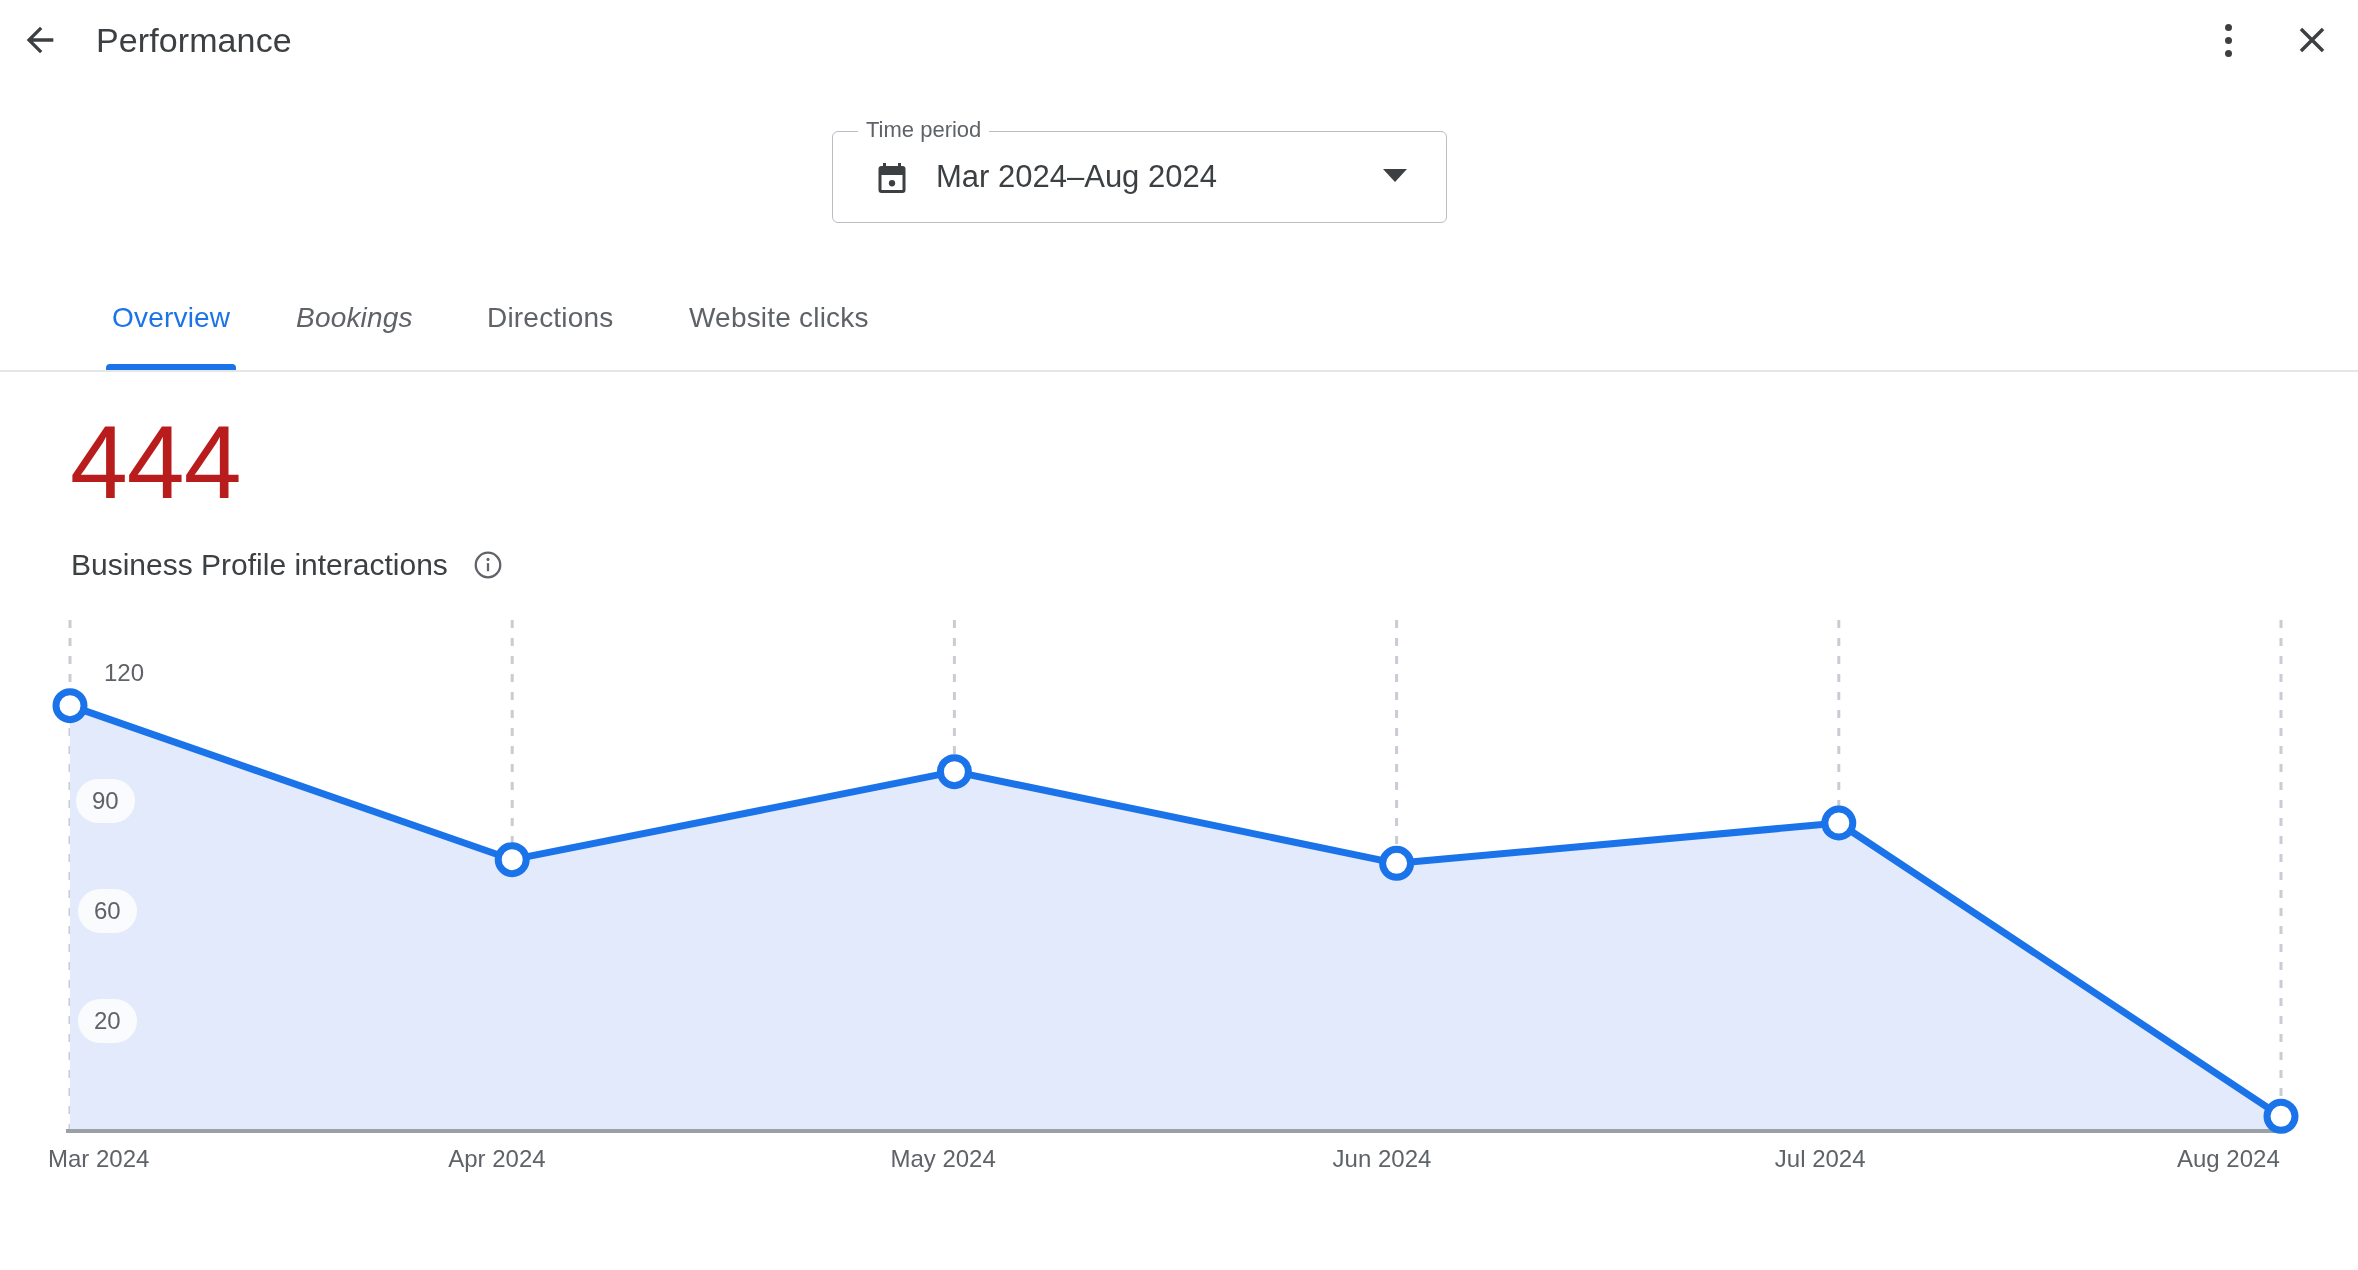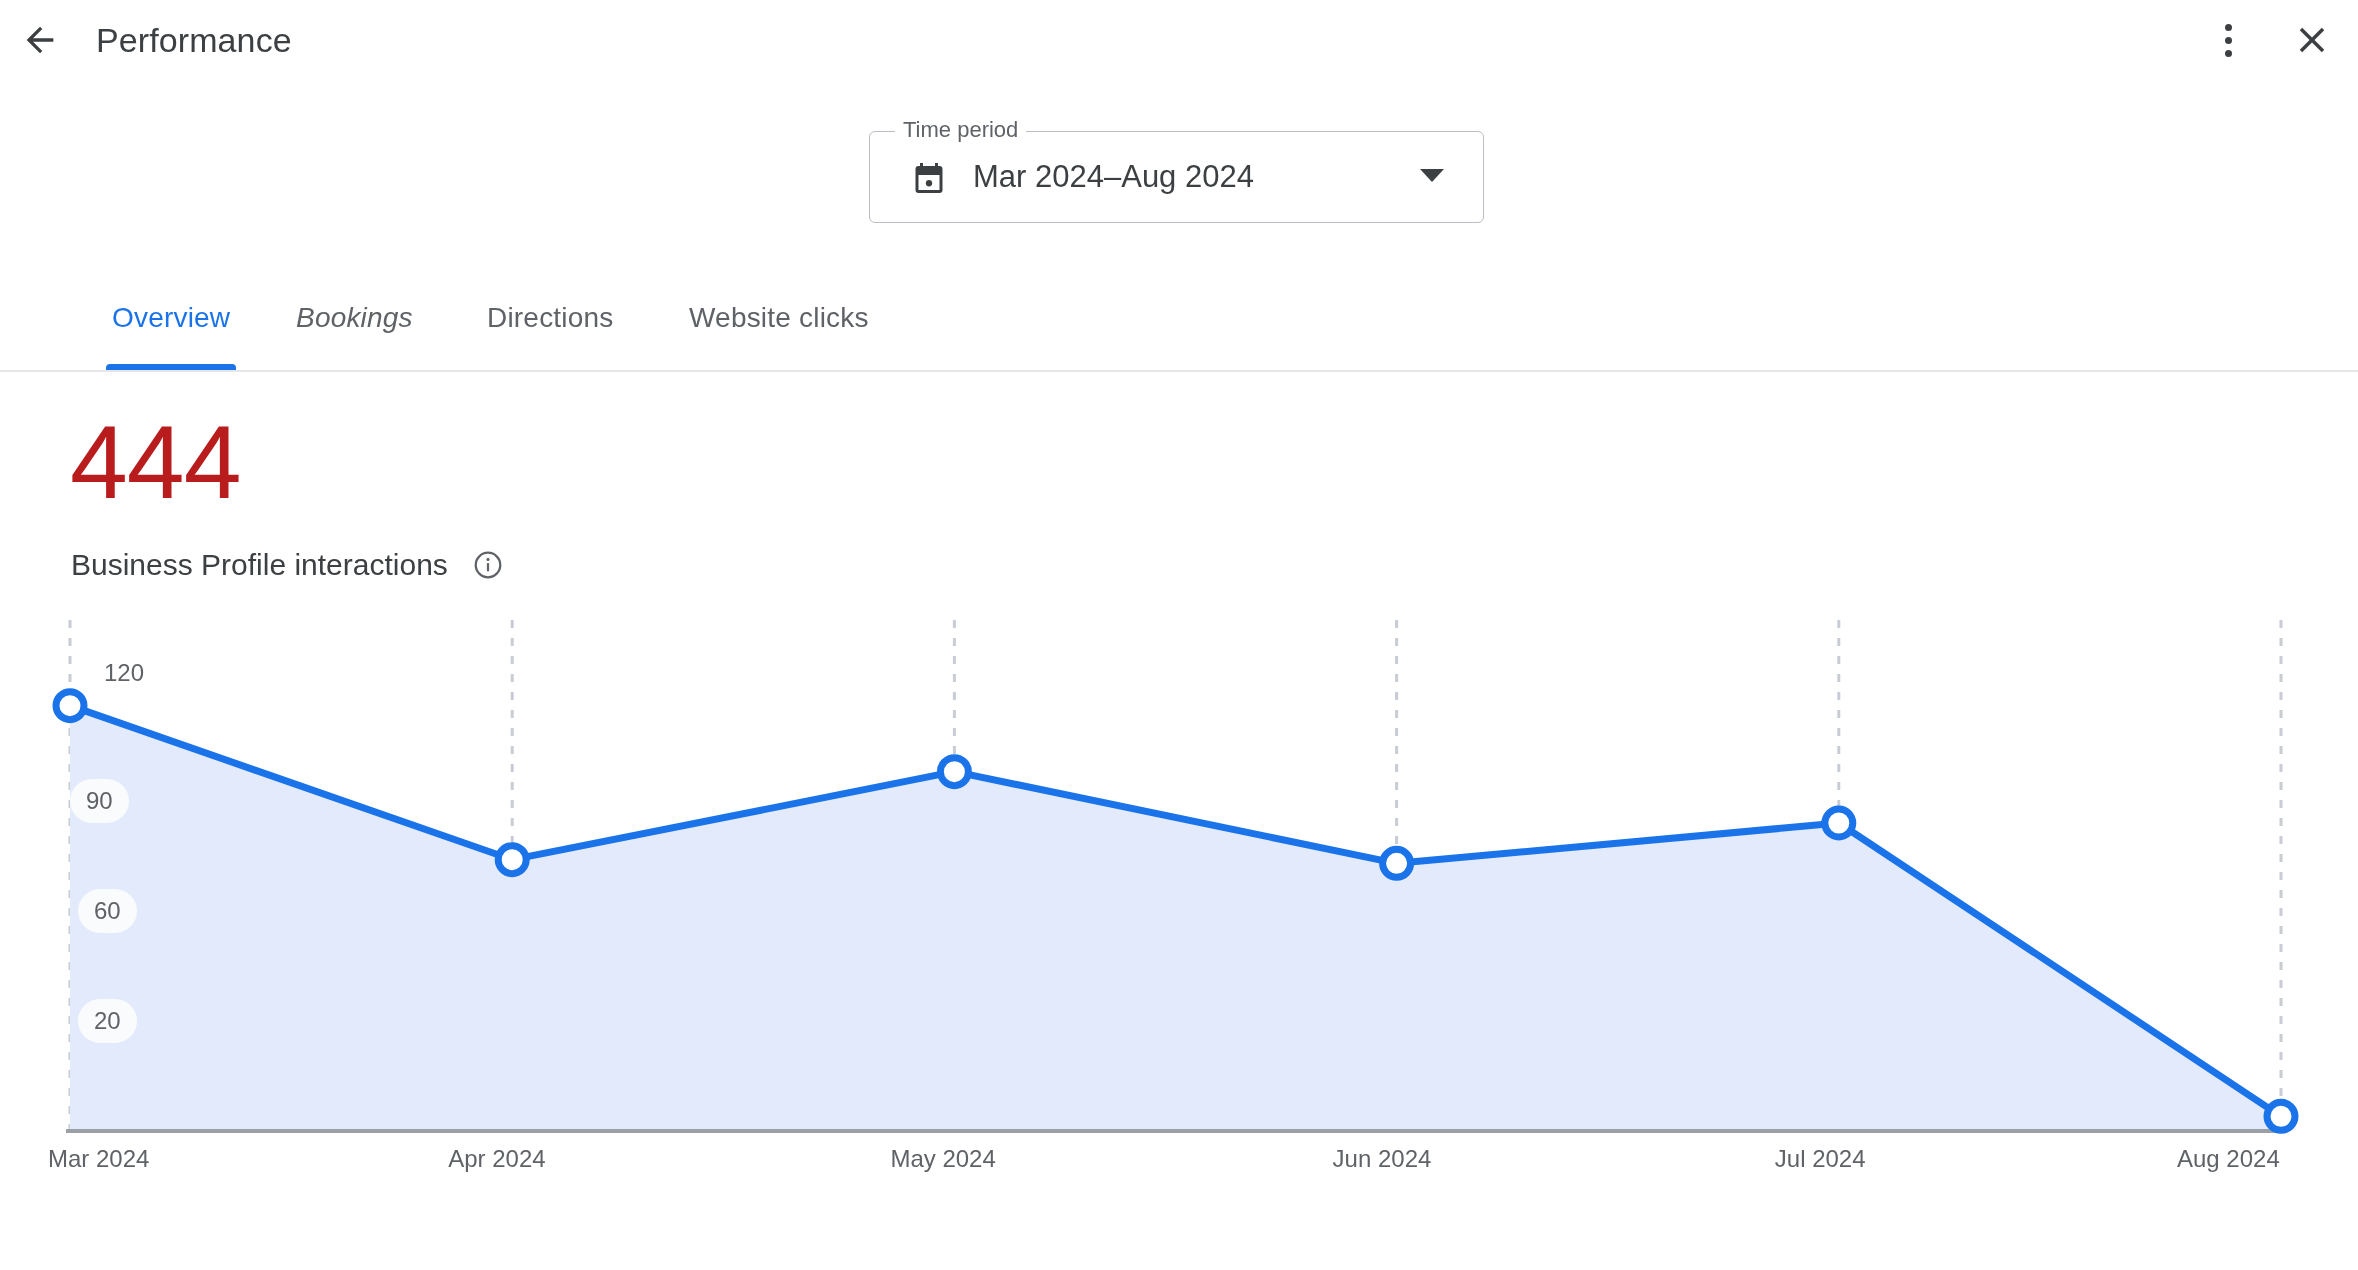--- a/index.html
+++ b/index.html
@@ -38,21 +38,21 @@
   .icon-btn {
     width: 64px; height: 64px; border: none; background: transparent;
     display: flex; align-items: center; justify-content: center;
     border-radius: 50%; cursor: pointer; padding: 0;
   }
   .kebab-dots { display: flex; flex-direction: column; gap: 6px; align-items: center; }
   .kebab-dots i { width: 7px; height: 7px; border-radius: 50%; background: #3c4043; display: block; }
 
   
   .period-wrap {
-    position: absolute; left: 869px; top: 131px;
+    position: absolute; left: 832px; top: 131px;
     width: 615px; height: 92px; padding-left: 20px;
   }
   .period-field {
     position: absolute; inset: 0;
     border: 1px solid #b9bec4; border-radius: 6px;
     background: #fff; cursor: pointer;
     display: flex; align-items: center;
   }
   .period-legend {
     position: absolute; left: 26px; top: -14px;
@@ -222,21 +222,21 @@
         <circle cx="1838.8" cy="203" r="14" fill="#ffffff" stroke="#1a73e8" stroke-width="7">
           <title>Jul 2024: 84</title>
         </circle>
         <circle cx="2281" cy="496.3333333333333" r="14" fill="#ffffff" stroke="#1a73e8" stroke-width="7">
           <title>Aug 2024: 4</title>
         </circle>
       </g>
   </svg>
   <div id="ylabels">
       <div class="ylabel-top" style="left: 104px; top: 53px;">120</div>
-      <div class="ylabel-pill" style="left: 70px; top: 181px;">90</div>
+      <div class="ylabel-pill" style="left: 76px; top: 181px;">90</div>
       <div class="ylabel-pill" style="left: 78px; top: 291px;">60</div>
       <div class="ylabel-pill" style="left: 78px; top: 401px;">20</div>
     </div>
   <div id="xlabels">
       <div class="xlabel" style="left: 48px;">Mar 2024</div>
       <div class="xlabel" style="left: 448.2px;">Apr 2024</div>
       <div class="xlabel" style="left: 890.4px;">May 2024</div>
       <div class="xlabel" style="left: 1332.6px;">Jun 2024</div>
       <div class="xlabel" style="left: 1774.8px;">Jul 2024</div>
       <div class="xlabel" style="left: 2177px;">Aug 2024</div>

